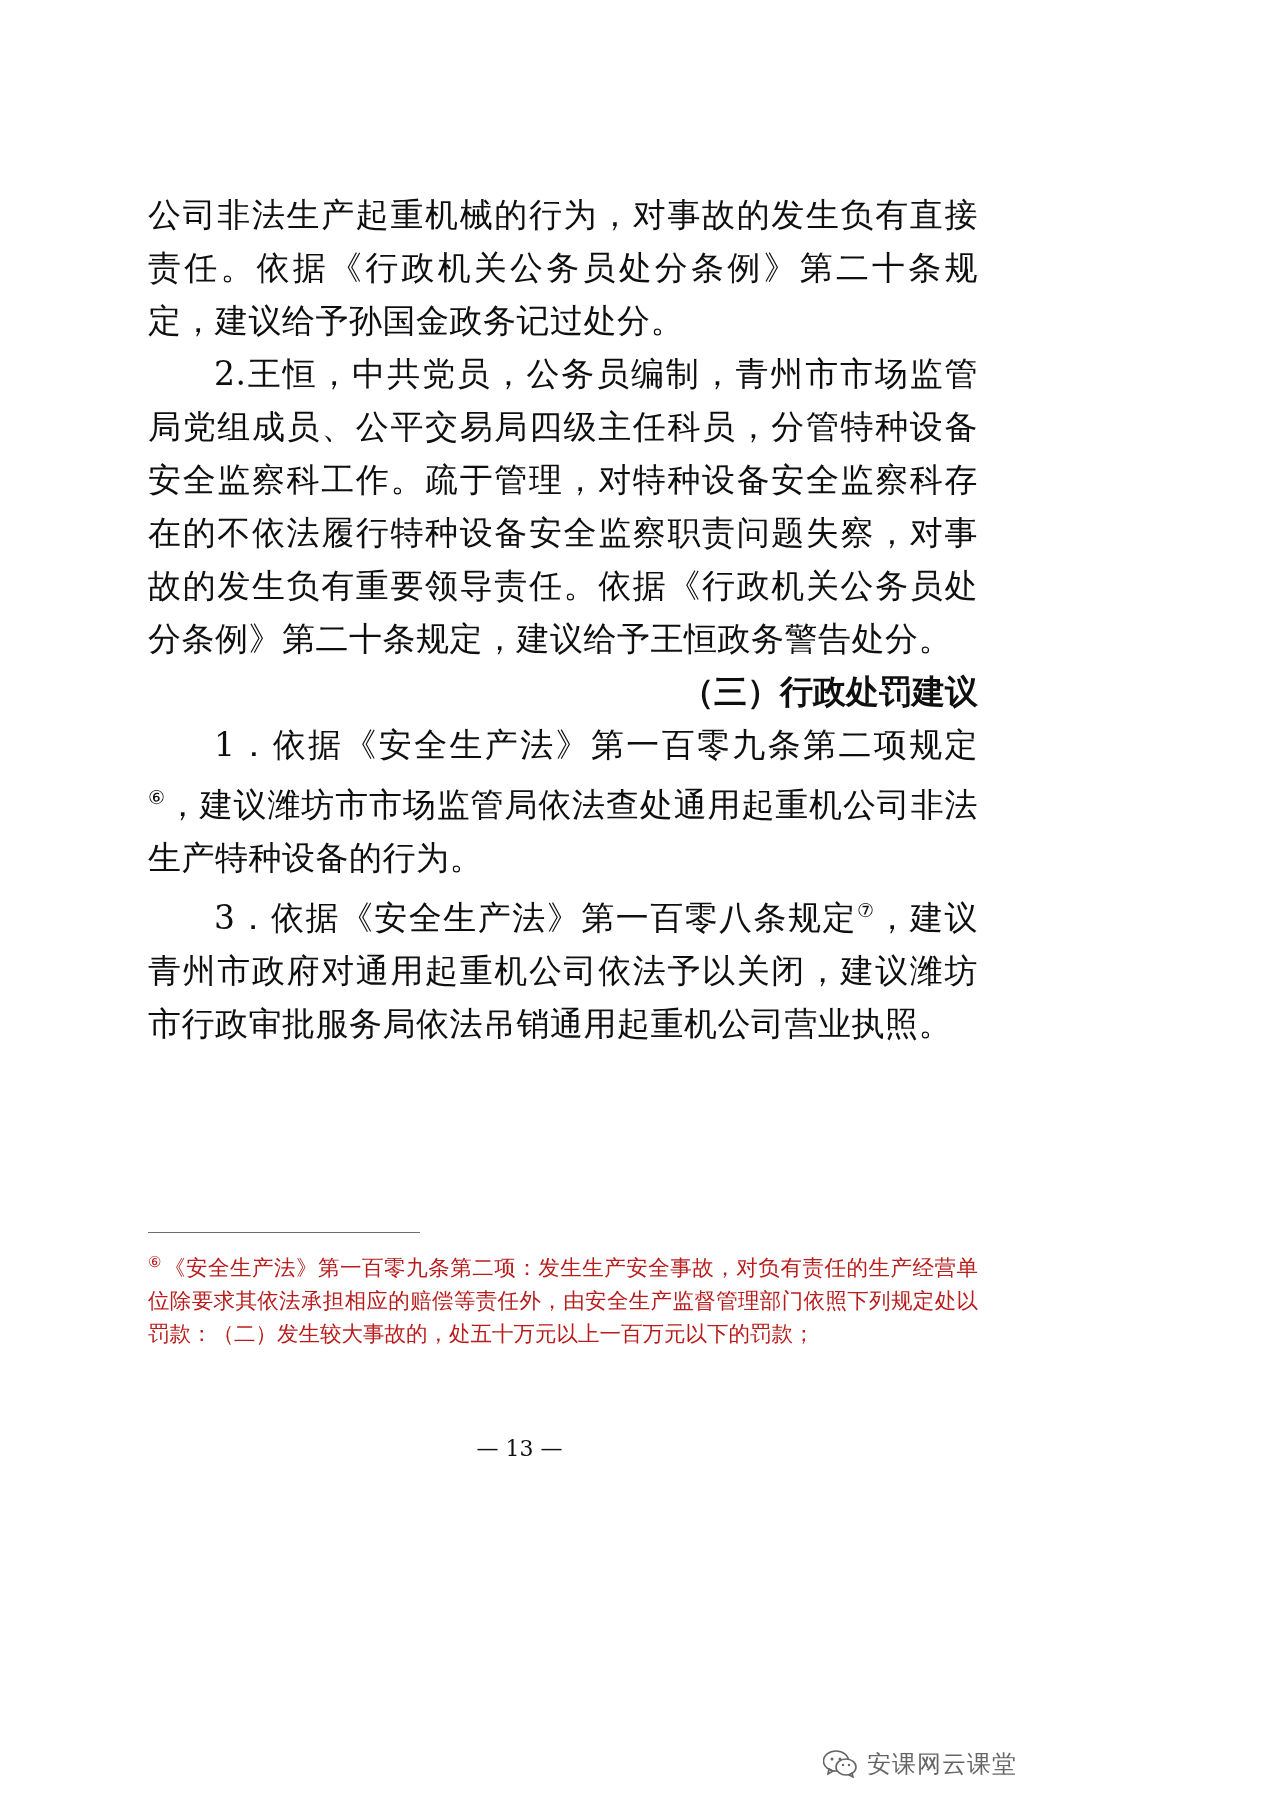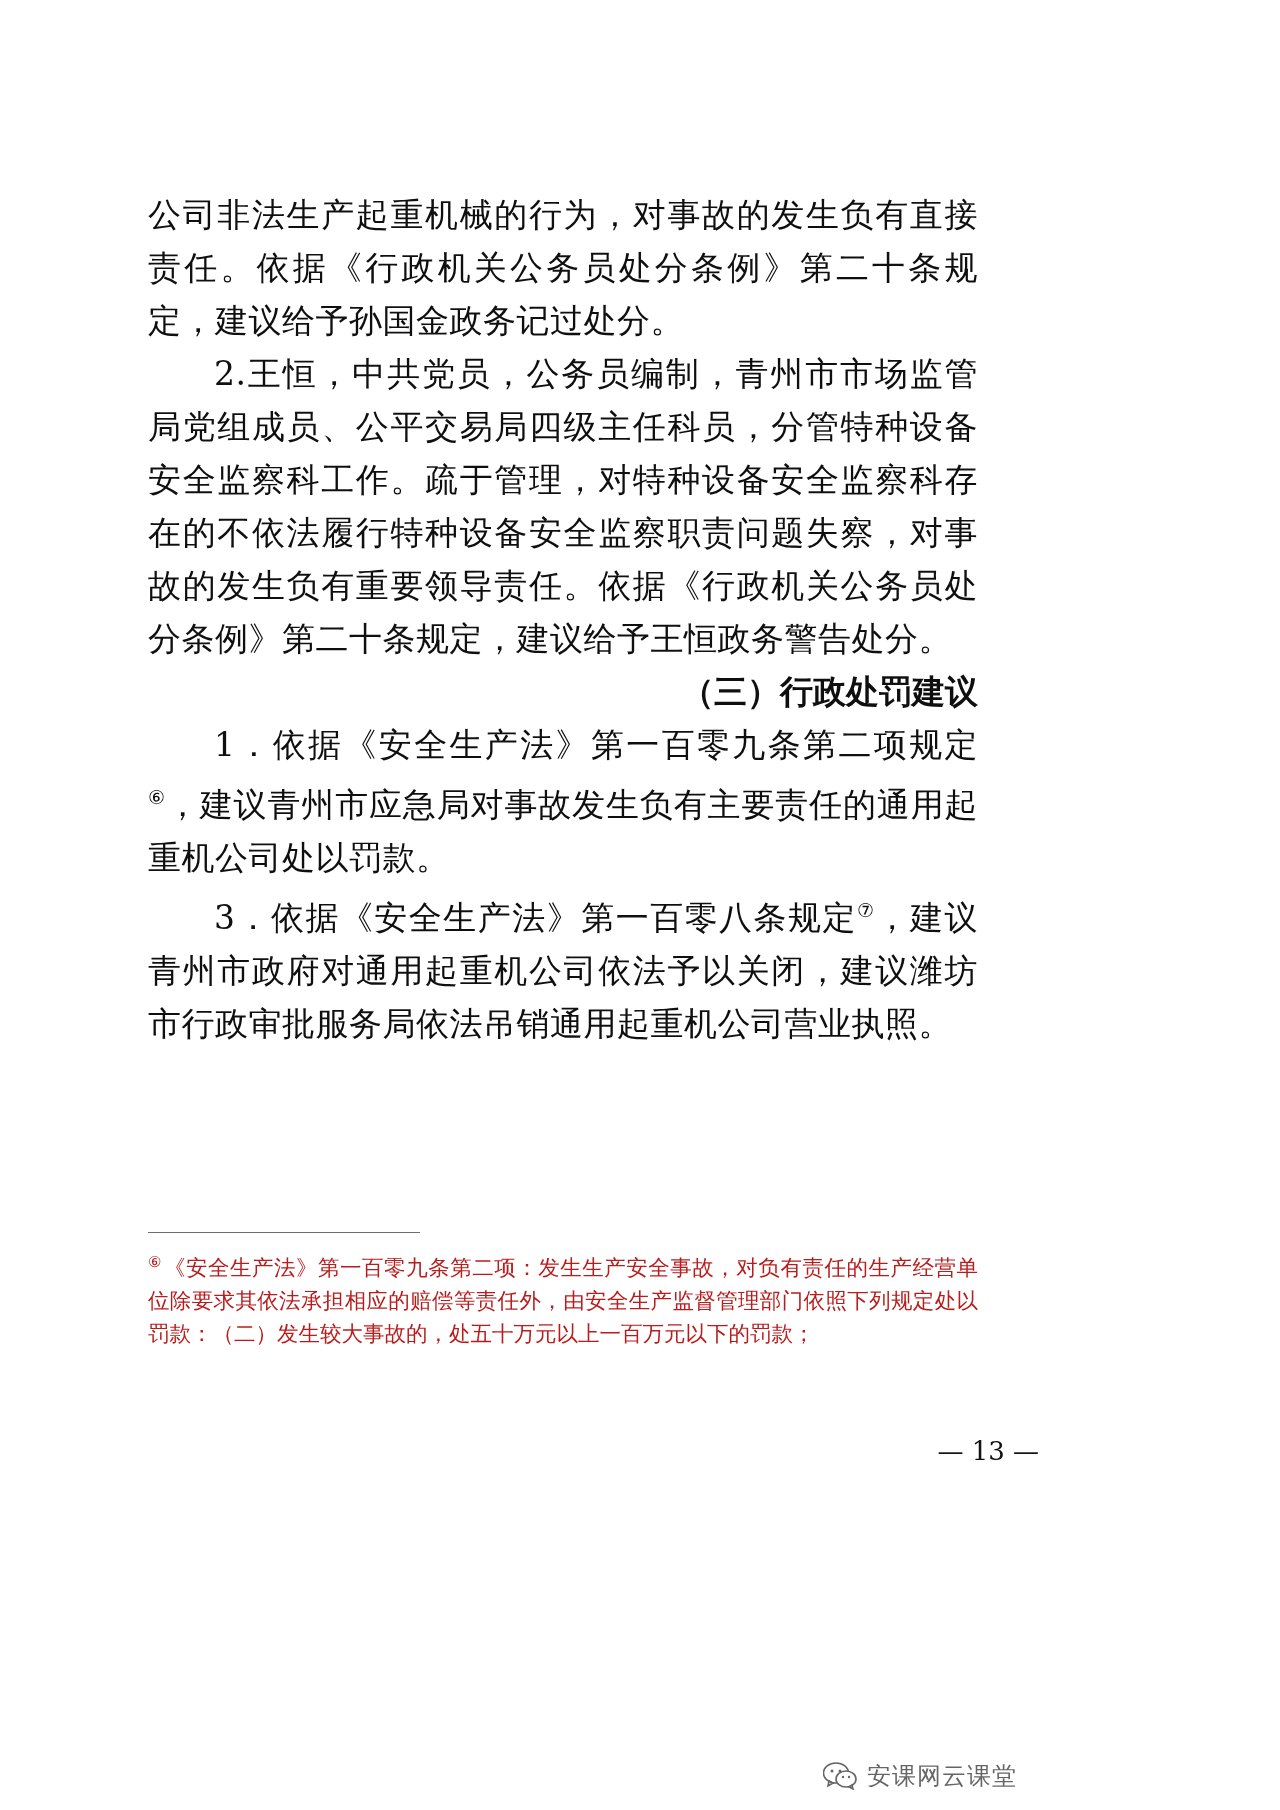--- a/index.html
+++ b/index.html
@@ -72,29 +72,29 @@
   }
   .sup-mark {
     font-size: 19px;
     vertical-align: super;
   }
   .page-number {
     position: absolute;
     left: 0;
     right: 0;
     top: 1436px;
-    text-align: right;
-    font-size: 26px;
+    text-align: center;
+    font-size: 22px;
     color: #111111;
     font-family: "DejaVu Serif", "Liberation Serif", serif;
   }
   .watermark {
     position: absolute;
     right: 22px;
-    bottom: 18px;
+    bottom: 30px;
     display: flex;
     align-items: center;
     gap: 10px;
     opacity: 0.78;
   }
   .wm-logo {
     width: 34px;
     height: 28px;
     position: relative;
   }
@@ -111,21 +111,21 @@
 <div class="page">
 
   <div class="body-area">
 
     <p class="para">公司非法生产起重机械的行为，对事故的发生负有直接责任。依据《行政机关公务员处分条例》第二十条规定，建议给予孙国金政务记过处分。</p>
 
     <p class="para indent">2.王恒，中共党员，公务员编制，青州市市场监管局党组成员、公平交易局四级主任科员，分管特种设备安全监察科工作。疏于管理，对特种设备安全监察科存在的不依法履行特种设备安全监察职责问题失察，对事故的发生负有重要领导责任。依据《行政机关公务员处分条例》第二十条规定，建议给予王恒政务警告处分。</p>
 
     <p class="heading">（三）行政处罚建议</p>
 
-    <p class="para indent"><span>1．依据《安全生产法》第一百零九条第二项规定</span><span class="sup-mark">⑥</span><span>，建议青州市应急局对事故发生负有主要责任的通用起重机公司处以罚款。</span></p>
+    <p class="para indent"><span>1．依据《安全生产法》第一百零九条第二项规定</span><span class="sup-mark">⑥</span><span>，建议潍坊市市场监管局依法查处通用起重机公司非法生产特种设备的行为。</span></p>
 
 
     <p class="para indent"><span>3．依据《安全生产法》第一百零八条规定</span><span class="sup-mark">⑦</span><span>，建议青州市政府对通用起重机公司依法予以关闭，建议潍坊市行政审批服务局依法吊销通用起重机公司营业执照。</span></p>
 
   </div>
 
   <div class="footnote-rule"></div>
 
   <div class="footnotes">
     <p class="footnote"><span class="fn-mark">⑥</span><span>《安全生产法》第一百零九条第二项：发生生产安全事故，对负有责任的生产经营单位除要求其依法承担相应的赔偿等责任外，由安全生产监督管理部门依照下列规定处以罚款：（二）发生较大事故的，处五十万元以上一百万元以下的罚款；</span></p>

